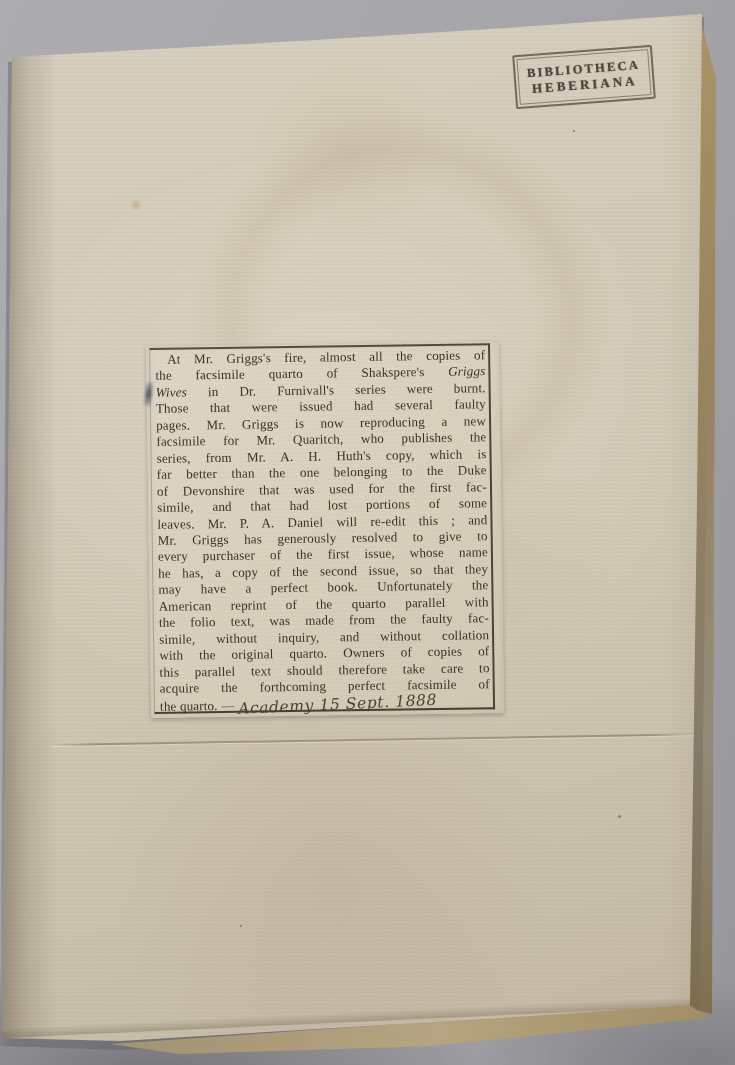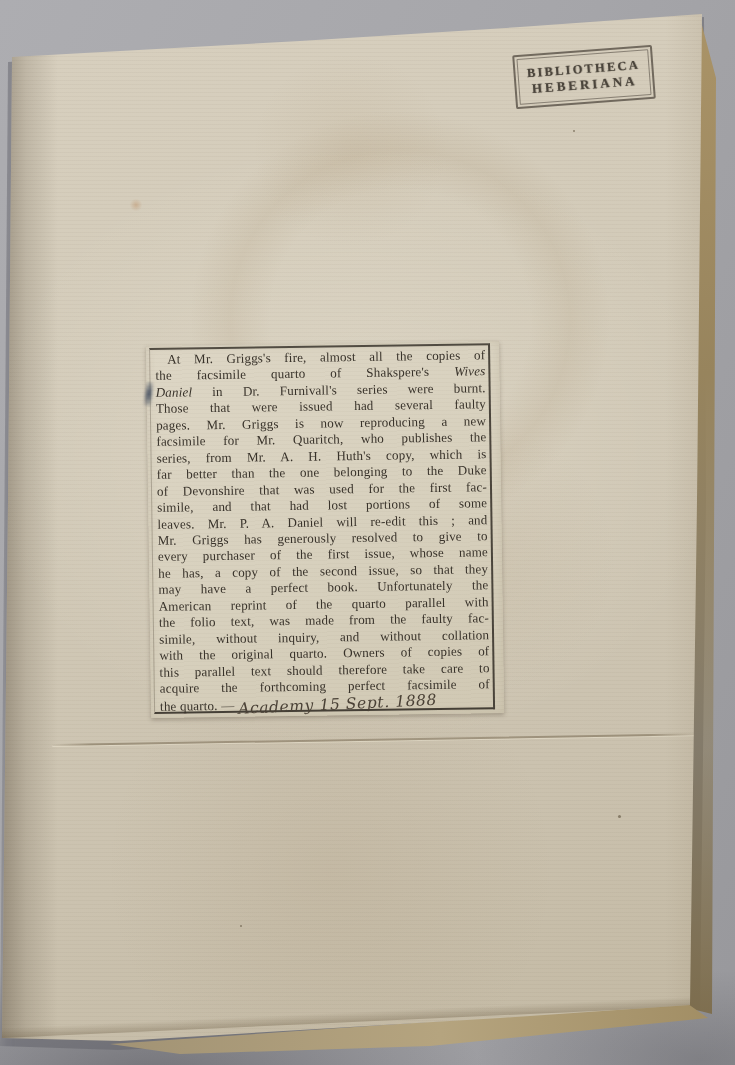--- a/index.html
+++ b/index.html
@@ -159,22 +159,22 @@
         <div class="stamp-line1">BIBLIOTHECA</div>
         <div class="stamp-line2">HEBERIANA</div>
       </div>
     </div>
 
     <div class="clipping">
       <div class="clip-frame"></div>
       <div class="ink-blot"></div>
       <div class="clip-text">
           <div class="cline first justify"><span>At Mr. Griggs's fire, almost all the copies of</span></div>
-          <div class="cline justify"><span>the facsimile quarto of Shakspere's </span><span class="it">Wives</span></div>
-          <div class="cline justify"><span class="it">Daniel</span><span> in Dr. Furnivall's series were burnt.</span></div>
+          <div class="cline justify"><span>the facsimile quarto of Shakspere's </span><span class="it">Griggs</span></div>
+          <div class="cline justify"><span class="it">Wives</span><span> in Dr. Furnivall's series were burnt.</span></div>
           <div class="cline justify"><span>Those that were issued had several faulty</span></div>
           <div class="cline justify"><span>pages. Mr. Griggs is now reproducing a new</span></div>
           <div class="cline justify"><span>facsimile for Mr. Quaritch, who publishes the</span></div>
           <div class="cline justify"><span>series, from Mr. A. H. Huth's copy, which is</span></div>
           <div class="cline justify"><span>far better than the one belonging to the Duke</span></div>
           <div class="cline justify"><span>of Devonshire that was used for the first fac-</span></div>
           <div class="cline justify"><span>simile, and that had lost portions of some</span></div>
           <div class="cline justify"><span>leaves. Mr. P. A. Daniel will re-edit this ; and</span></div>
           <div class="cline justify"><span>Mr. Griggs has generously resolved to give to</span></div>
           <div class="cline justify"><span>every purchaser of the first issue, whose name</span></div>

